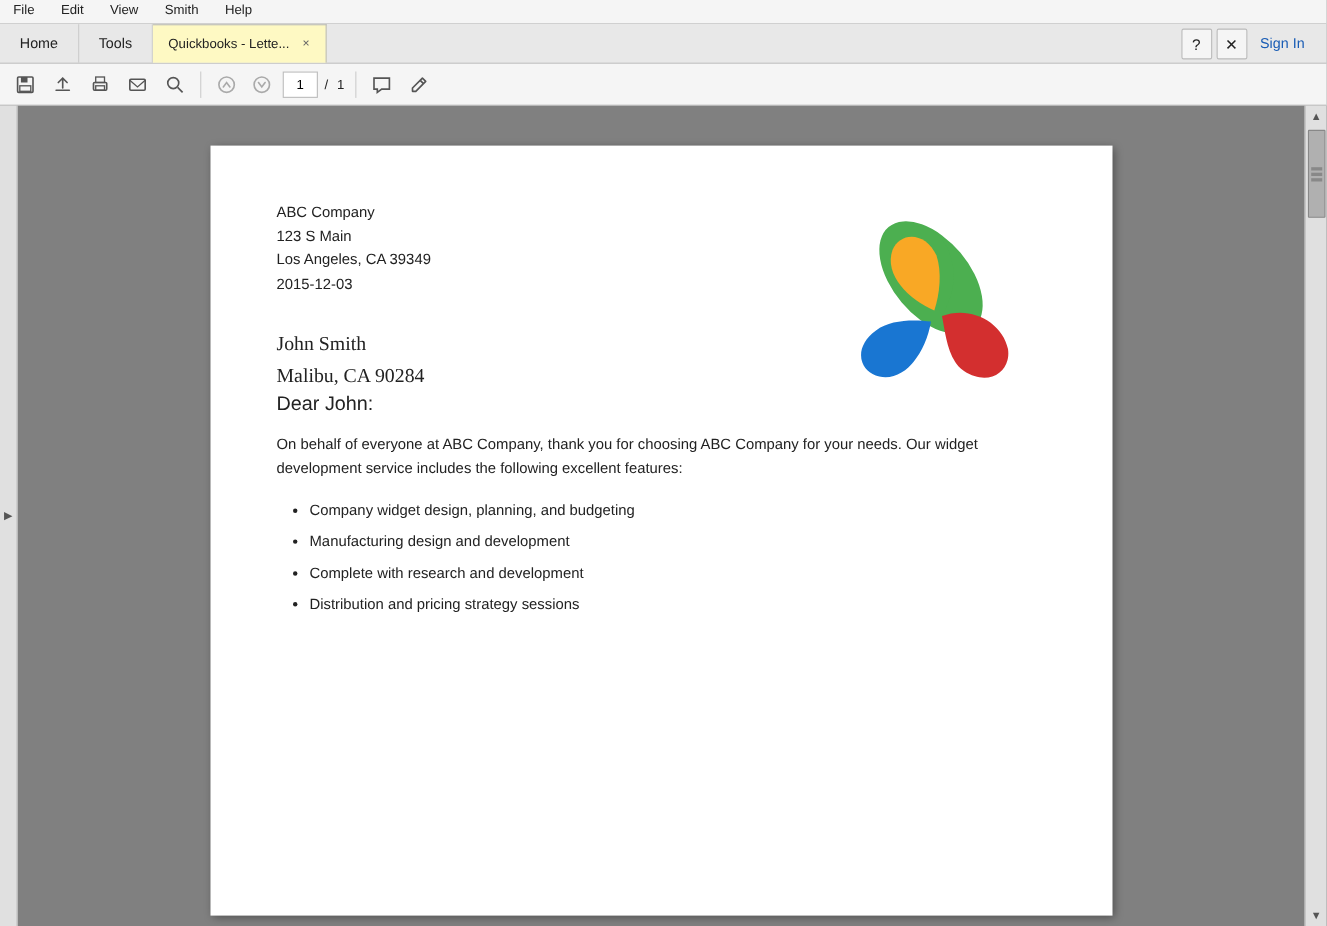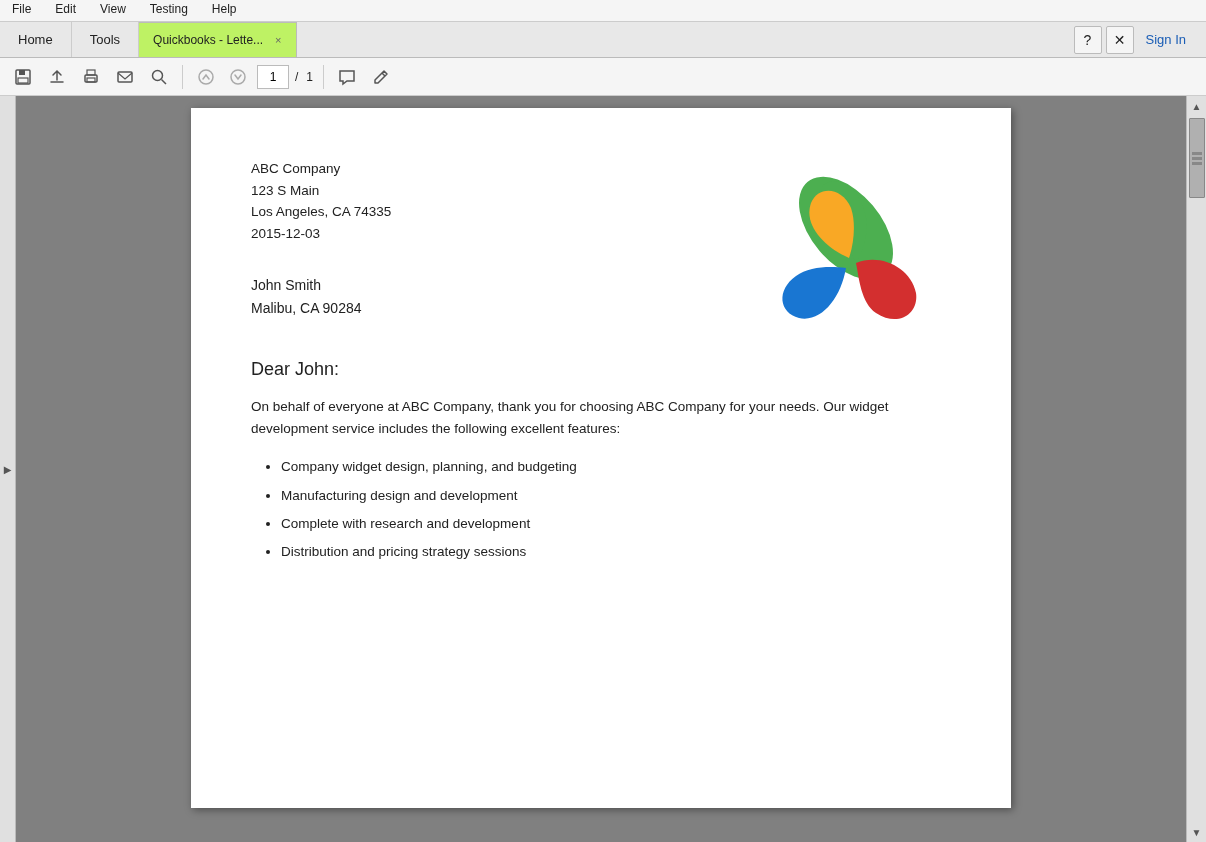--- a/index.html
+++ b/index.html
@@ -34,21 +34,21 @@
       font-size: 13px;
       font-weight: 500;
       cursor: pointer;
       border-right: 1px solid #ccc;
     }
     .tab-doc {
       padding: 0 14px;
       display: flex;
       align-items: center;
       font-size: 12px;
-      background: #bef264;
+      background: #fef9c3;
       border-right: 1px solid #bbb;
       border-top: 1px solid #bbb;
       position: relative;
       gap: 8px;
     }
     .tab-doc .close-btn {
       font-size: 11px;
       color: #666;
       cursor: pointer;
       margin-left: 4px;
@@ -129,21 +129,21 @@
       justify-content: center;
       cursor: pointer;
       font-size: 10px;
       color: #555;
     }
 
     
     .doc-viewer {
       flex: 1;
       overflow-y: auto;
-      padding: 12px 0;
+      padding: 36px 0;
       display: flex;
       justify-content: center;
       align-items: flex-start;
     }
 
     
     .doc-viewer::-webkit-scrollbar { width: 16px; }
     .doc-viewer::-webkit-scrollbar-track { background: #e0e0e0; }
     .doc-viewer::-webkit-scrollbar-thumb { background: #b0b0b0; border: 1px solid #999; }
 
@@ -205,23 +205,23 @@
     }
 
     
     .sender-info {
       margin-top: 0;
       margin-bottom: 30px;
       line-height: 1.6;
       font-size: 13.5px;
     }
     .recipient-info {
-      margin-bottom: 40px;
       line-height: 1.6;
-      font-size: 14px;
+      font-size: 18px;
+      font-family: Liberation Serif, serif;
     }
     .salutation {
       margin-bottom: 16px;
       font-size: 18px;
     }
     .body-para {
       margin-bottom: 16px;
       font-size: 13.5px;
       line-height: 1.6;
     }
@@ -241,21 +241,21 @@
       height: 200px;
     }
   </style>
 </head>
 <body>
 
 <div class="menu-bar">
   <span>File</span>
   <span>Edit</span>
   <span>View</span>
-  <span>Testing</span>
+  <span>Smith</span>
   <span>Help</span>
 </div>
 
 <div class="tab-bar">
   <div class="tab-home">Home</div>
   <div class="tab-tools">Tools</div>
   <div class="tab-doc">
     <span>Quickbooks - Lette...</span>
     <span class="close-btn">×</span>
   </div>
@@ -353,21 +353,21 @@
 
           <path d="M95 110 C90 140 70 165 48 160 C28 155 25 132 45 118 C58 108 80 108 95 110Z" fill="#1976d2"></path>
 
           <path d="M98 100 C75 90 52 68 60 45 C67 28 90 28 100 50 C105 65 103 85 98 100Z" fill="#f9a825"></path>
         </svg>
       </div>
 
       <div class="sender-info">
         <div>ABC Company</div>
         <div>123 S Main</div>
-        <div>Los Angeles, CA 74335</div>
+        <div>Los Angeles, CA 39349</div>
         <div>2015-12-03</div>
       </div>
 
       <div class="recipient-info">
         <div>John Smith</div>
         <div>Malibu, CA 90284</div>
       </div>
 
       <div class="salutation">Dear John:</div>
 

